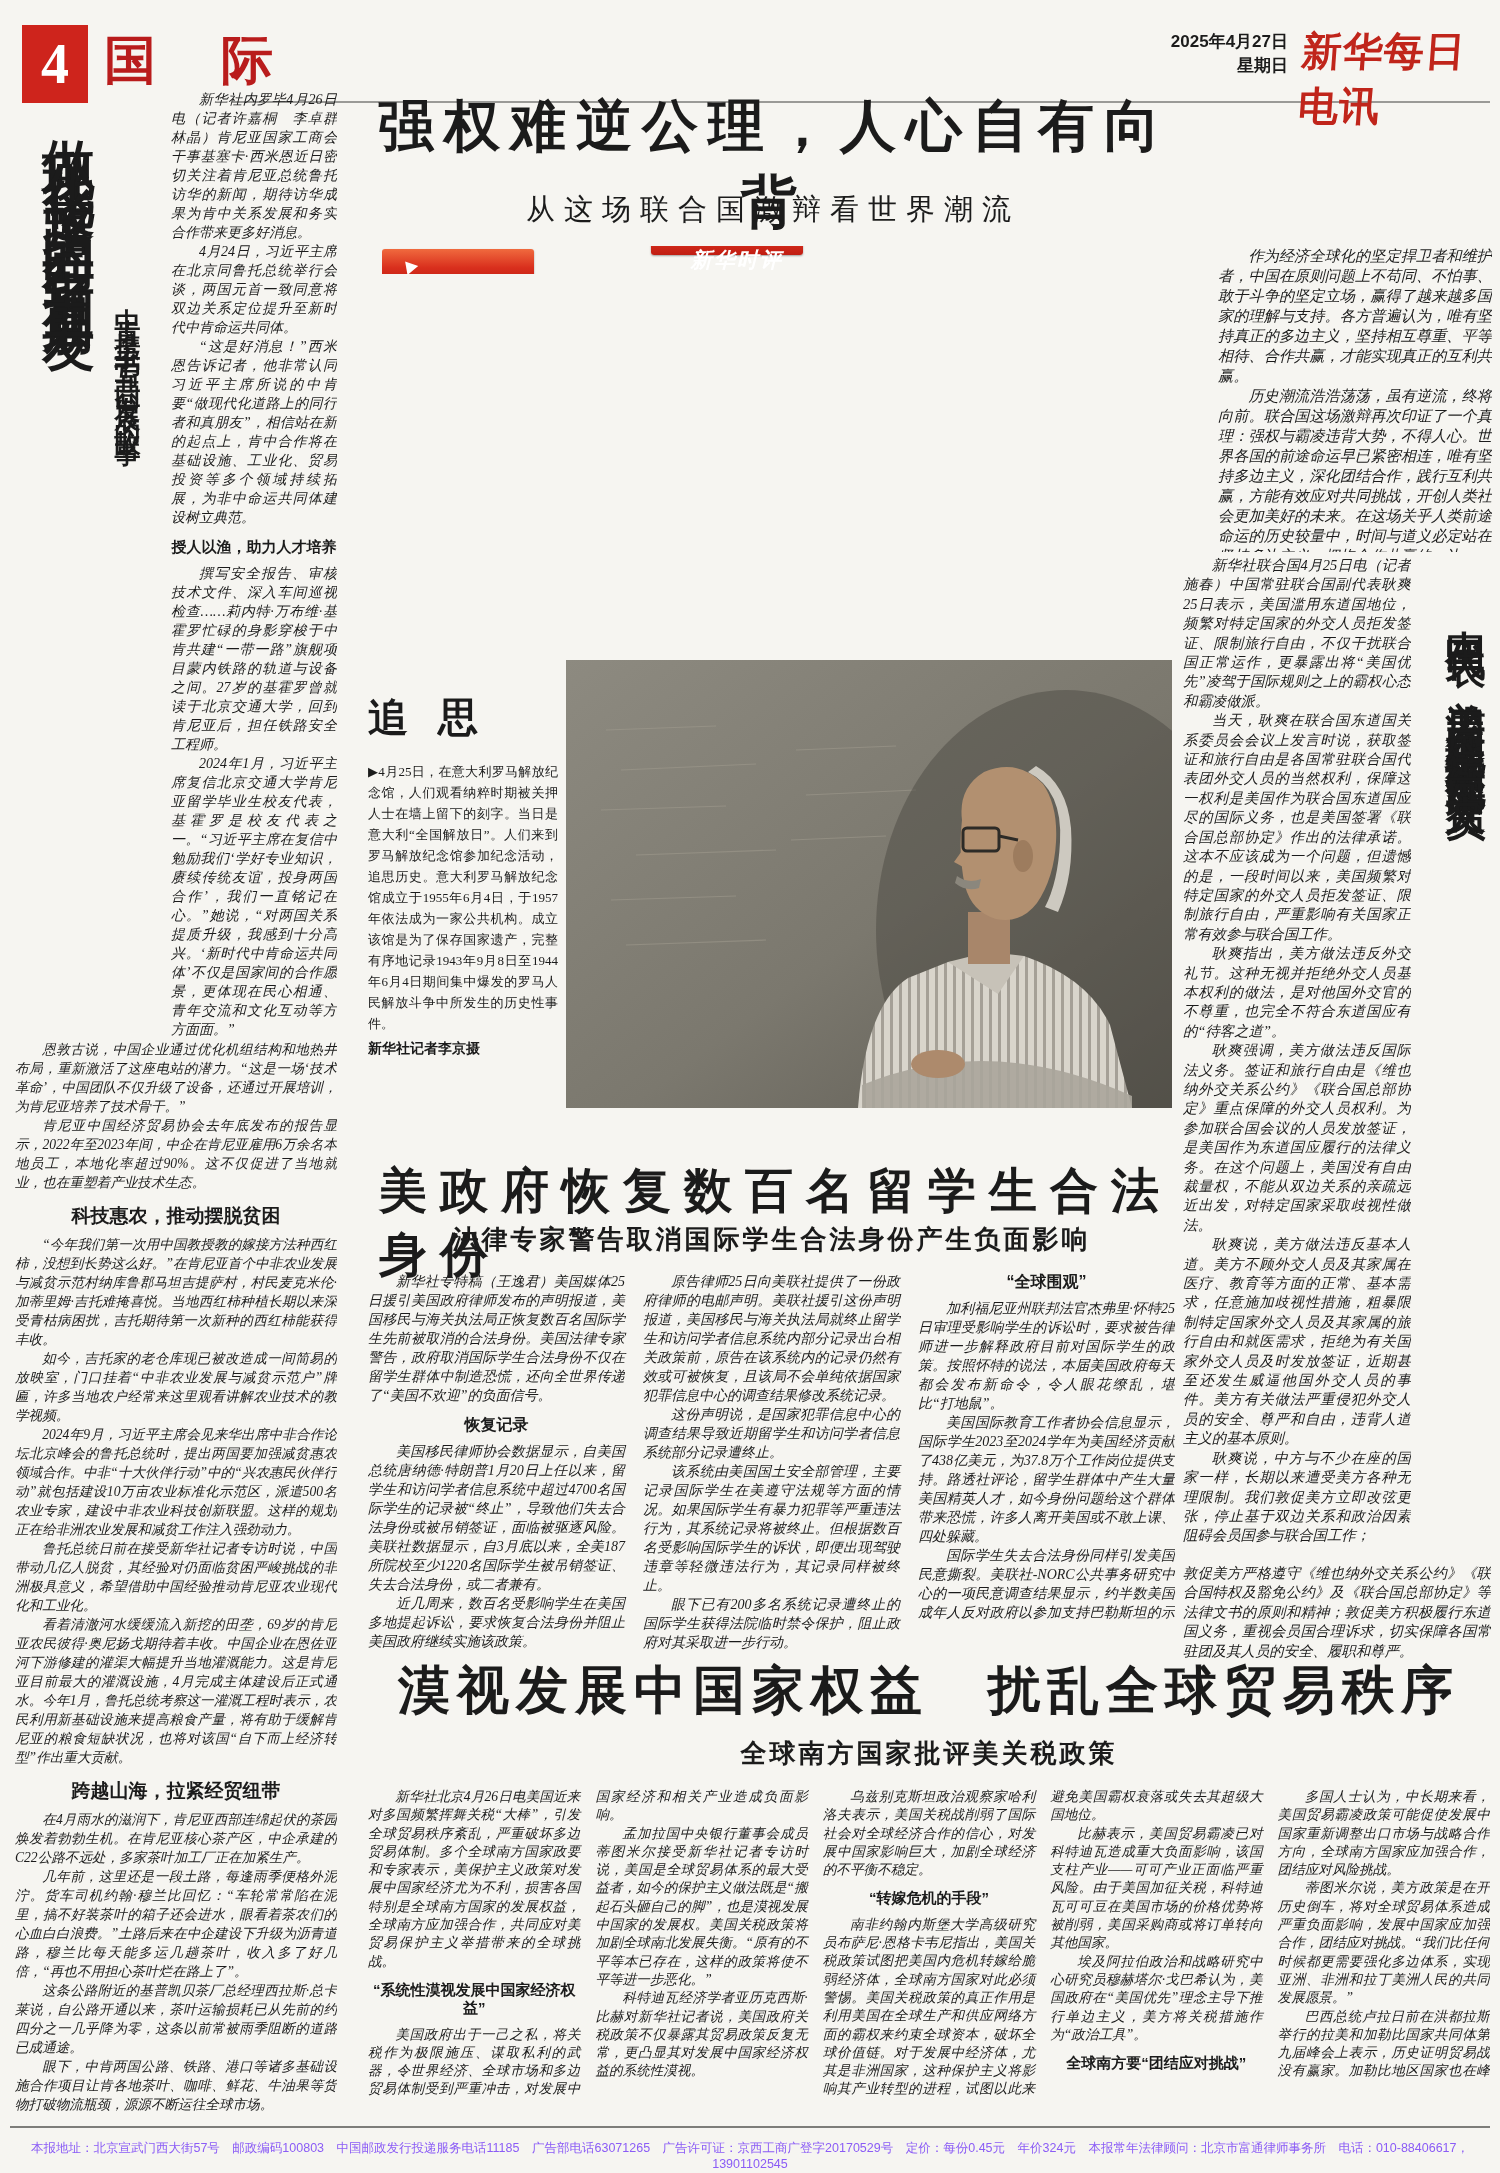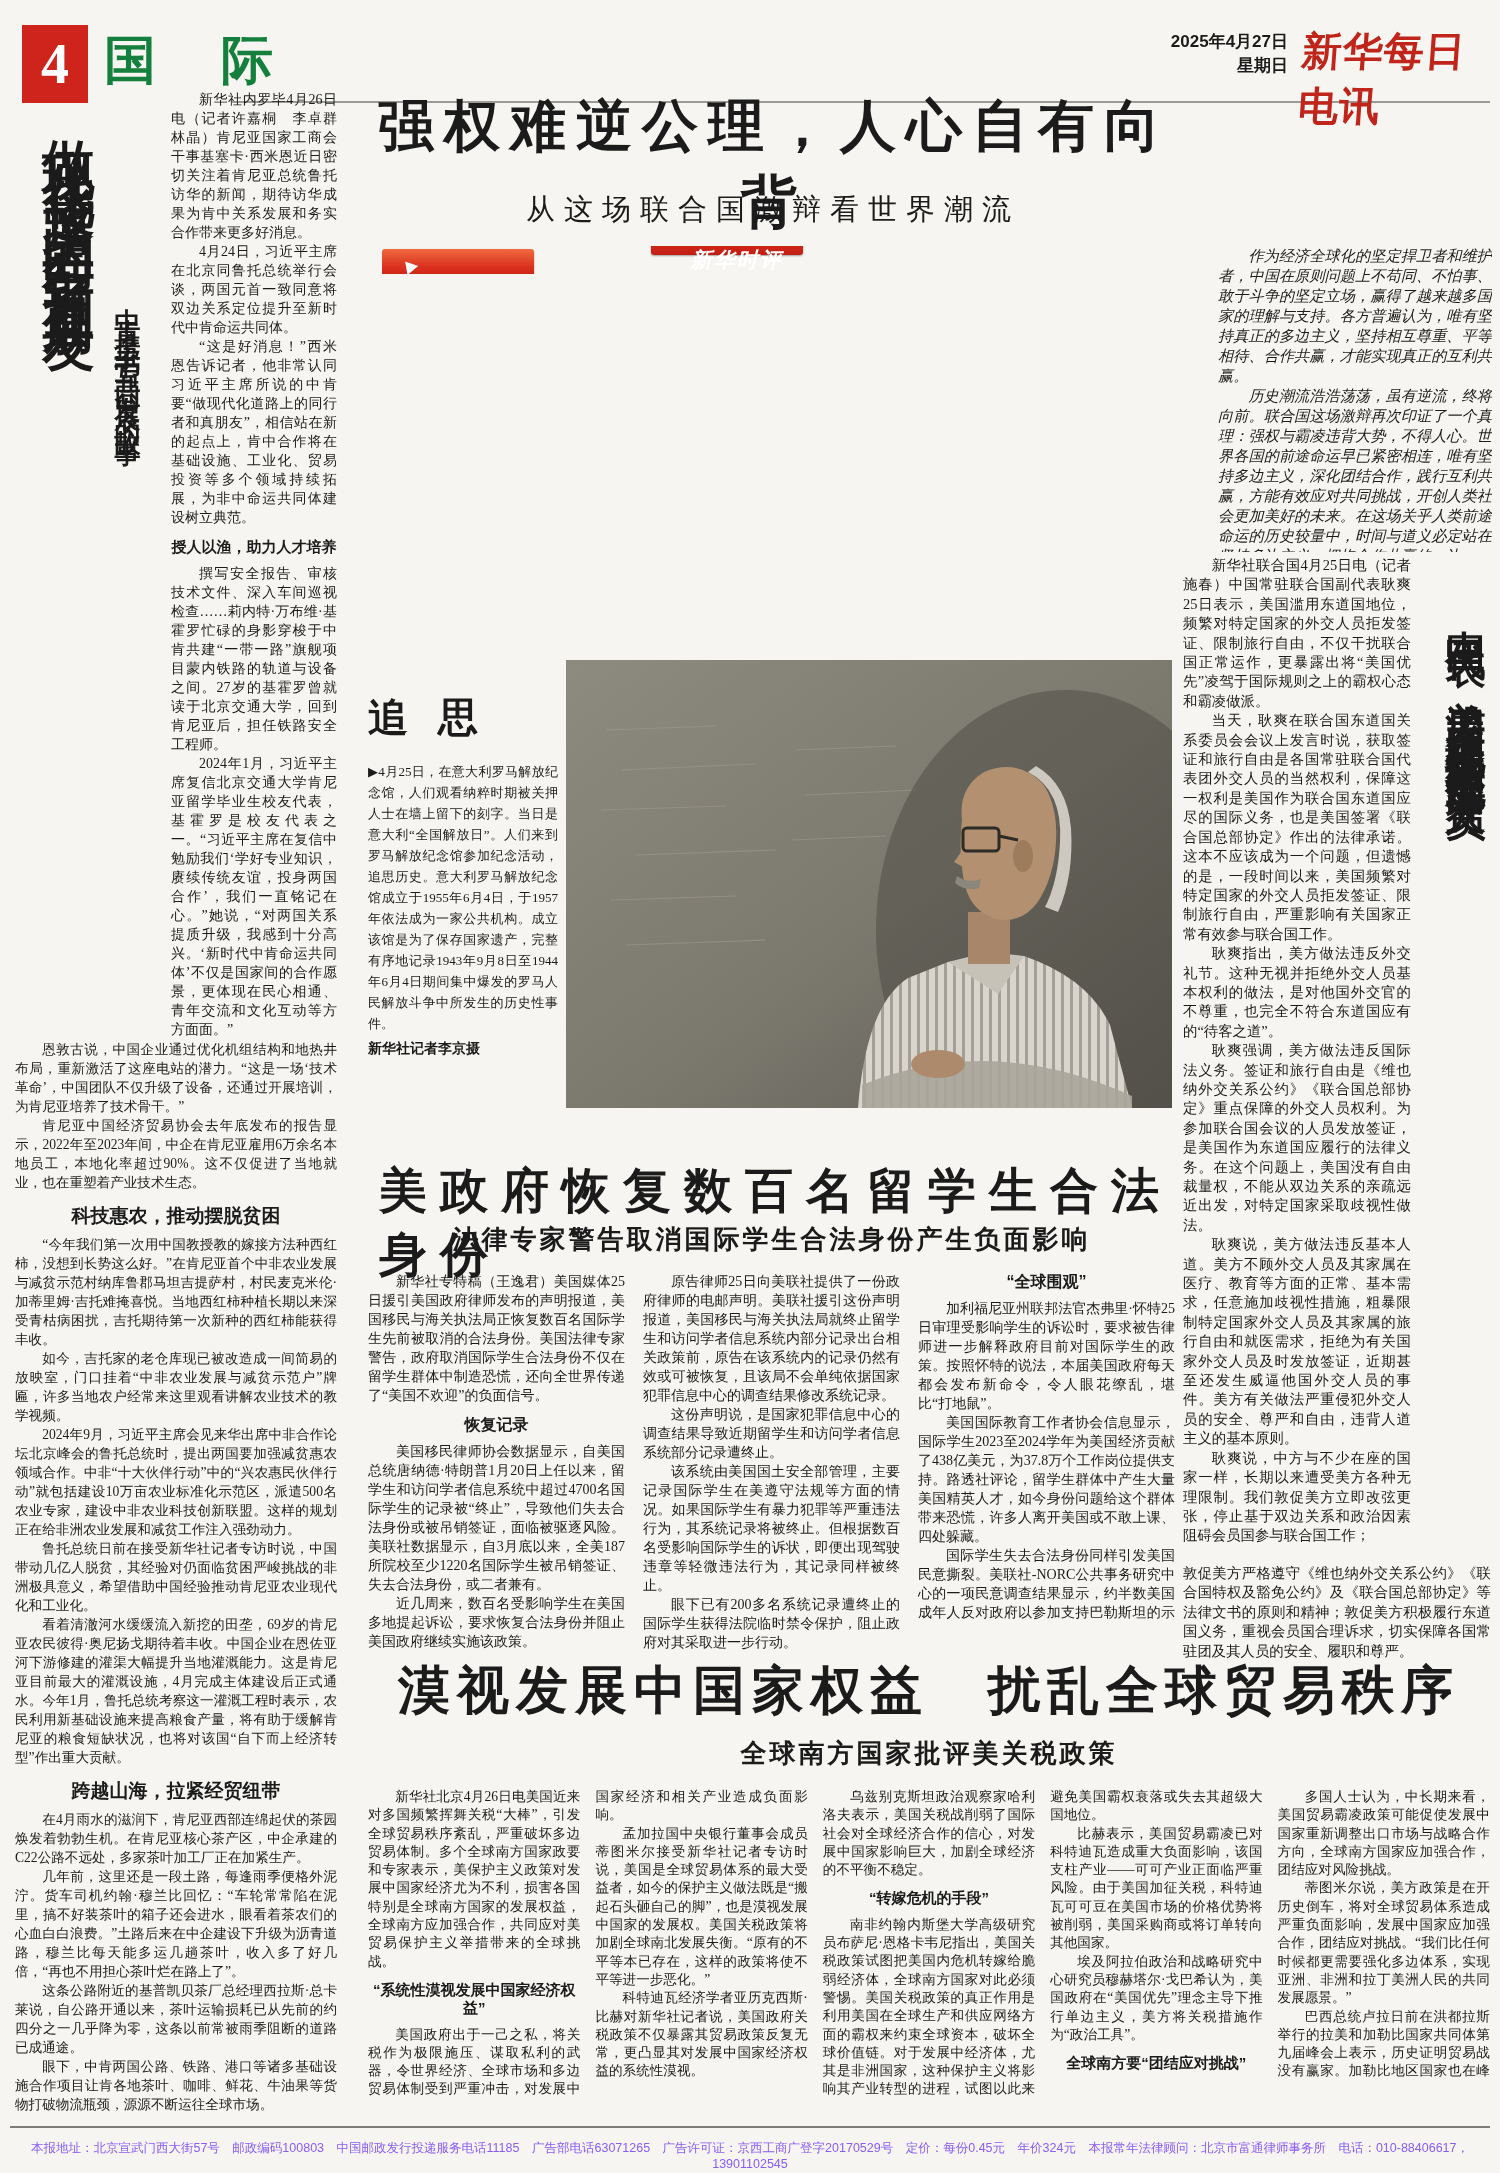--- a/index.html
+++ b/index.html
@@ -2,28 +2,28 @@
 <html><head>
 <meta charset="utf-8">
 <style>
   html,body{margin:0;padding:0;background:#dddcd8;}
   .page{position:relative;width:1500px;height:2173px;margin:0 auto;background:#f6f5f1;
         font-family:"Liberation Serif","DejaVu Serif",serif;color:#1b1b1b;overflow:hidden;}
   .abs{position:absolute;}
   
   #pagenum{left:22px;top:25px;width:66px;height:78px;background:#ce241c;color:#fff;
            display:flex;align-items:center;justify-content:center;font-size:56px;font-weight:bold;}
-  #section-title{left:104px;top:26px;font-size:52px;font-weight:bold;color:#15803d;letter-spacing:26px;}
+  #section-title{left:104px;top:26px;font-size:52px;font-weight:bold;color:#b91c1c;letter-spacing:26px;}
   #header-rule{left:232px;top:101px;width:1258px;height:2px;background:#9a9a97;}
   #date-block{left:1128px;top:30px;width:160px;text-align:right;font-family:"Liberation Sans",sans-serif;
               font-weight:bold;font-size:17px;line-height:24px;}
   #masthead{left:1300px;top:24px;width:196px;font-size:40px;font-weight:bold;color:#c0251b;
             transform:skewX(-4deg);letter-spacing:1px;}
   
-  .para{margin:0;text-indent:2em;text-align:justify;}
+  .para{margin:0;text-indent:2em;text-align:justify;font-style:italic;}
   .flow-subhead{margin:10px 0 8px;text-indent:0;text-align:center;
                 font-family:"Liberation Sans","DejaVu Sans",sans-serif;font-weight:bold;}
   .colbox{overflow:hidden;}
   
   #kenya-vhead{left:33px;top:98px;height:1005px;writing-mode:vertical-rl;font-size:52px;font-weight:bold;
                letter-spacing:13px;line-height:70px;}
   #kenya-vsub{left:110px;top:288px;height:530px;writing-mode:vertical-rl;font-size:26px;font-weight:bold;
               letter-spacing:11px;}
   #kenya-topcol{left:171px;top:90px;width:166px;height:947px;font-size:14px;line-height:19px;}
   #kenya-topcol .flow-subhead{font-size:15px;}

